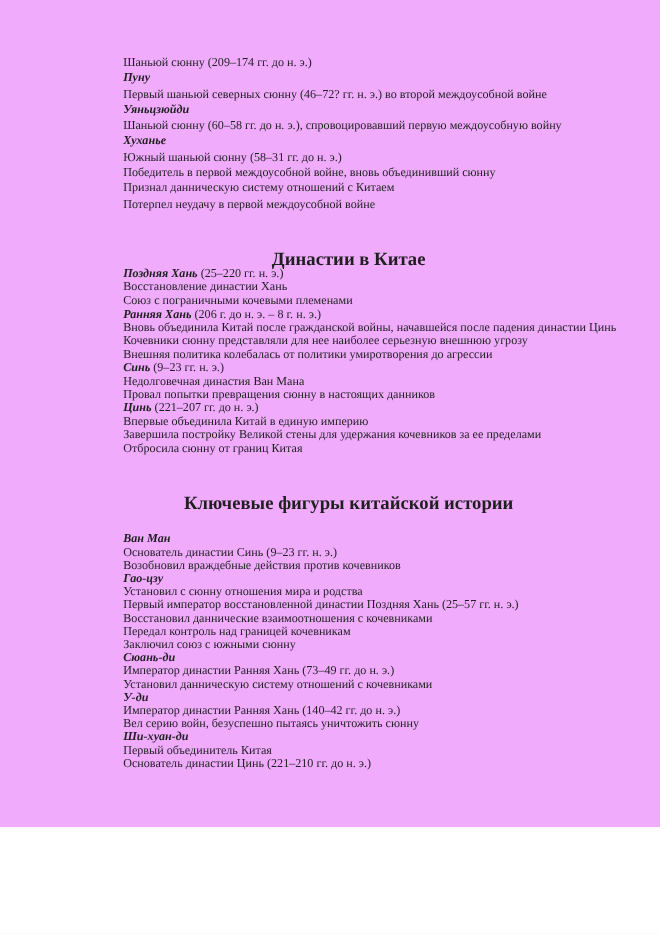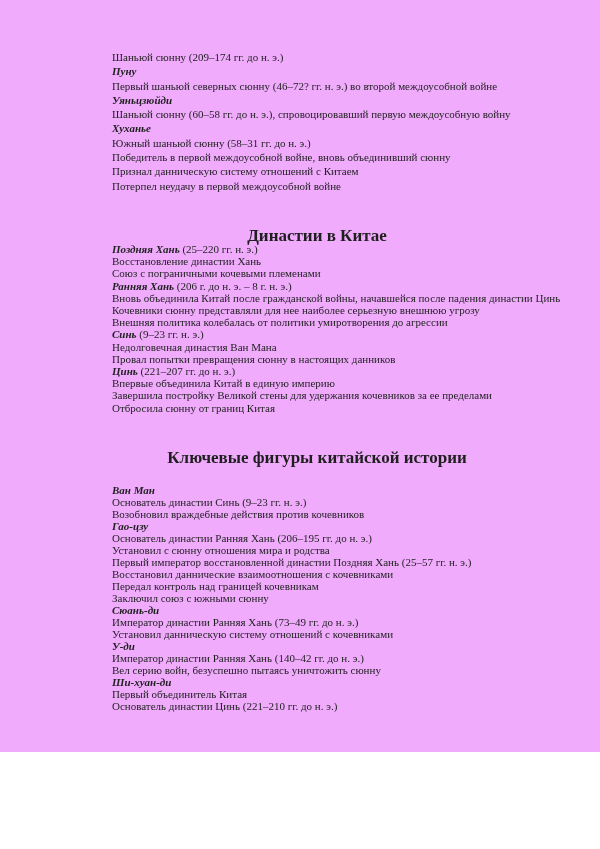--- a/index.html
+++ b/index.html
@@ -114,21 +114,20 @@
   <div class="textblock sec3">
 
       <div class="line"><b>Ван Ман</b><span></span></div>
 
       <div class="line"><b></b><span>Основатель династии Синь (9–23 гг. н. э.)</span></div>
 
       <div class="line"><b></b><span>Возобновил враждебные действия против кочевников</span></div>
 
       <div class="line"><b>Гао-цзу</b><span></span></div>
 
-      <div class="line"><b></b><span>Основатель династии Ранняя Хань (206–195 гг. до н. э.)</span></div>
 
       <div class="line"><b></b><span>Установил с сюнну отношения мира и родства</span></div>
 
 
       <div class="line"><b></b><span>Первый император восстановленной династии Поздняя Хань (25–57 гг. н. э.)</span></div>
 
       <div class="line"><b></b><span>Восстановил даннические взаимоотношения с кочевниками</span></div>
 
       <div class="line"><b></b><span>Передал контроль над границей кочевникам</span></div>
 

